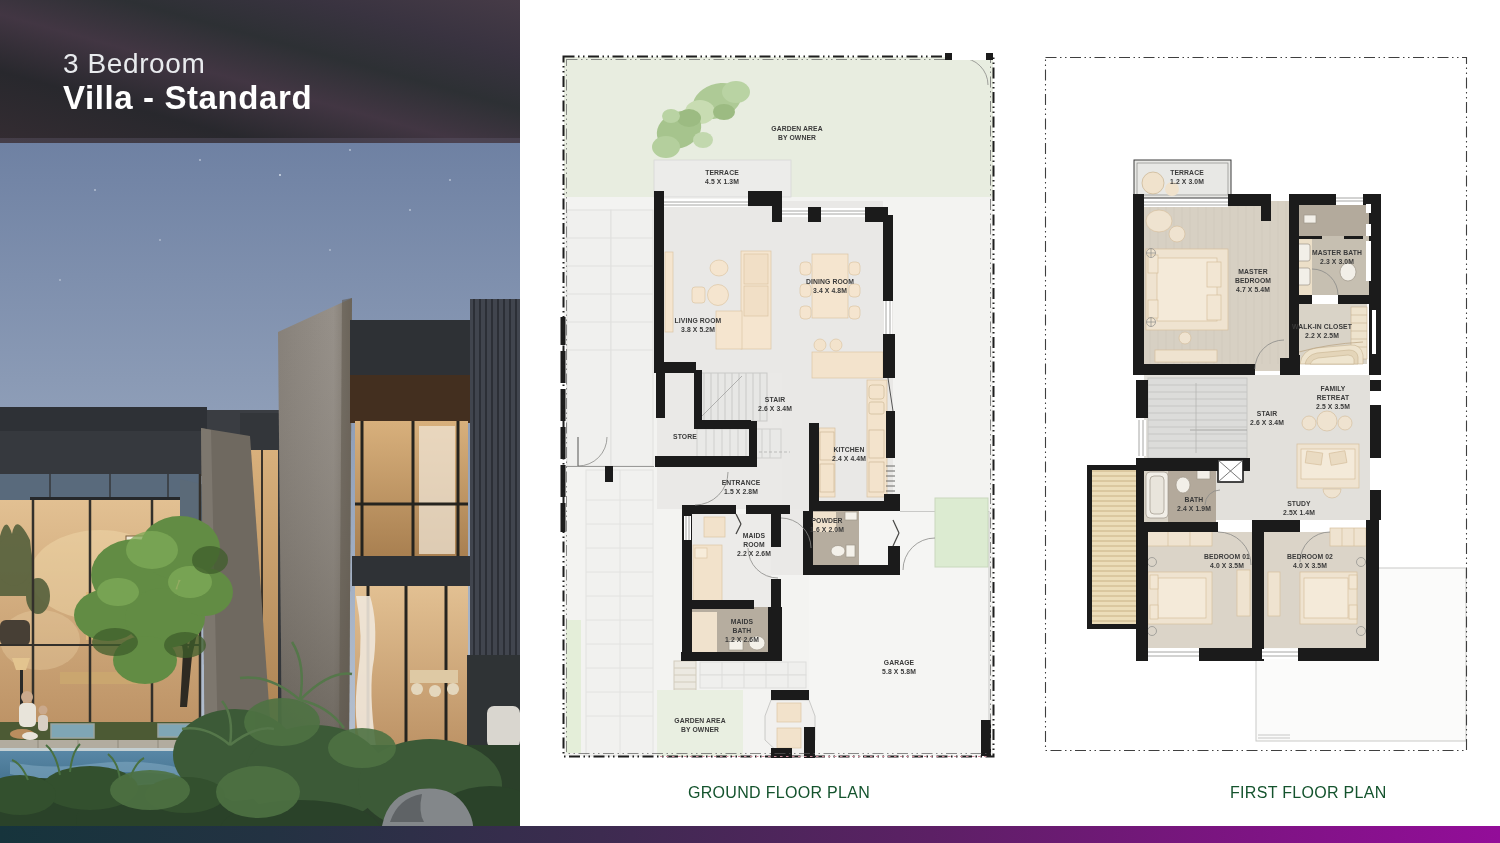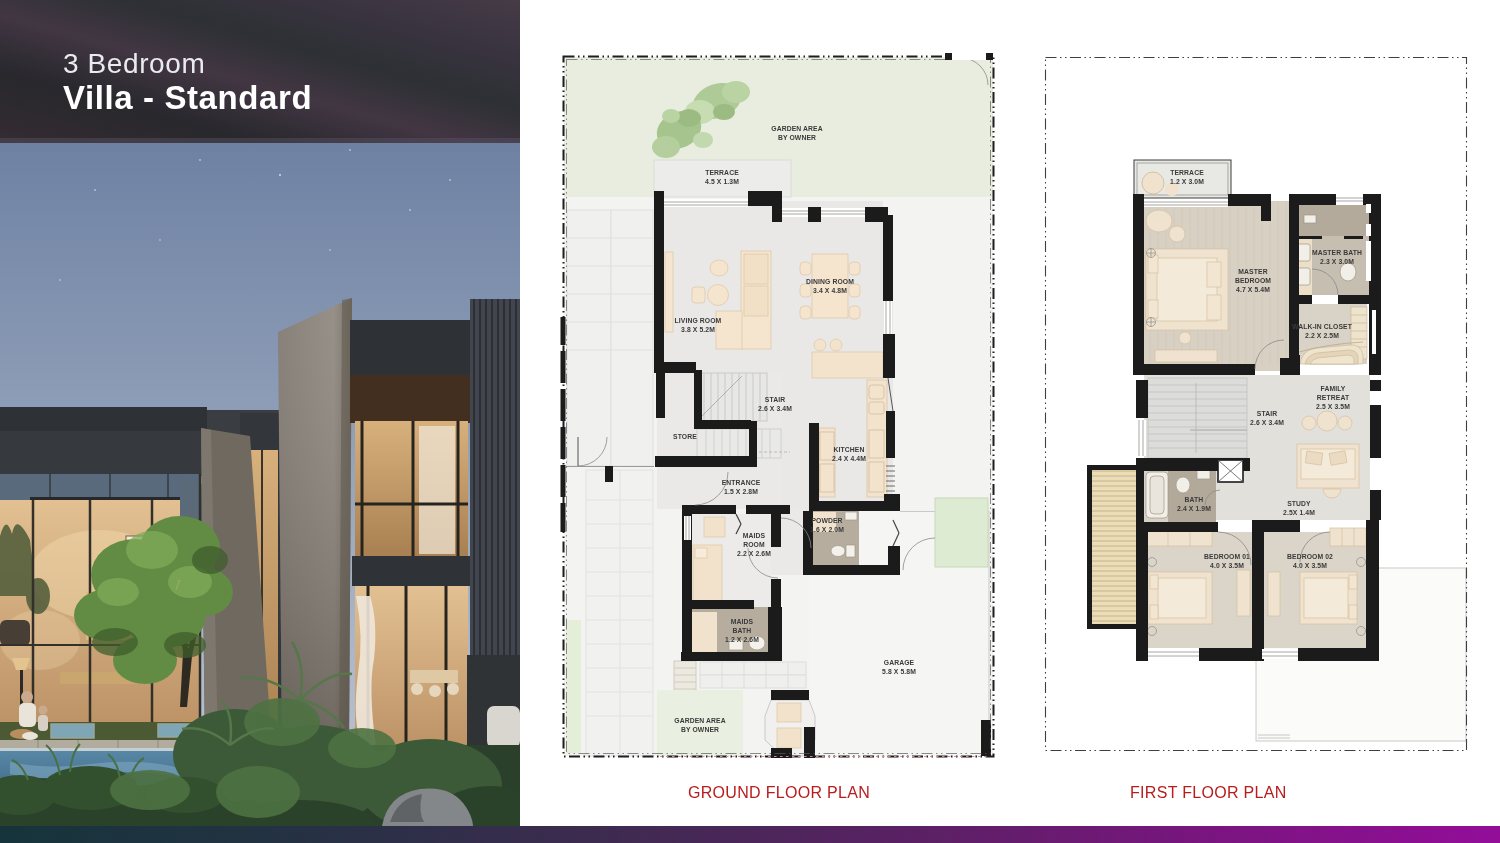--- a/index.html
+++ b/index.html
@@ -1,18 +1,18 @@
 <!DOCTYPE html>
 <html><head>
 <meta charset="utf-8">
 <style>
   html,body{margin:0;padding:0;background:#ffffff;}
   body{width:1500px;height:843px;position:relative;overflow:hidden;font-family:"Liberation Sans",sans-serif;}
   .abs{position:absolute;}
-  .cap{position:absolute;color:#b91c1c;font-size:16px;letter-spacing:0.3px;font-weight:400;}
+  .cap{position:absolute;color:#14532d;font-size:16px;letter-spacing:0.3px;font-weight:400;}
 </style>
 </head>
 <body>
 
 <svg class="abs" style="left:0;top:0" width="520" height="843" viewBox="0 0 520 843">
   <defs>
     <linearGradient id="sky" x1="0" y1="0" x2="0" y2="1">
       <stop offset="0" stop-color="#5e7298"></stop>
       <stop offset="0.45" stop-color="#8a9ab5"></stop>
       <stop offset="0.8" stop-color="#aebacb"></stop>
@@ -995,15 +995,15 @@
     <text x="1194" y="502">BATH</text>
     <text x="1194" y="511">2.4 X 1.9M</text>
     <text x="1227" y="559">BEDROOM 01</text>
     <text x="1227" y="568">4.0 X 3.5M</text>
     <text x="1310" y="559">BEDROOM 02</text>
     <text x="1310" y="568">4.0 X 3.5M</text>
   </g>
 </svg>
 
 <div class="cap" style="left:688px;top:784px;">GROUND FLOOR PLAN</div>
-<div class="cap" style="left:1130px;top:784px;">FIRST FLOOR PLAN</div>
+<div class="cap" style="left:1230px;top:784px;">FIRST FLOOR PLAN</div>
 
 <div class="abs" style="left:0;top:826px;width:1500px;height:17px;background:linear-gradient(90deg,#16343c 0%,#233242 18%,#3d2b50 40%,#5c2065 62%,#7a1580 81%,#930d99 100%);"></div>
 
 </body></html>

